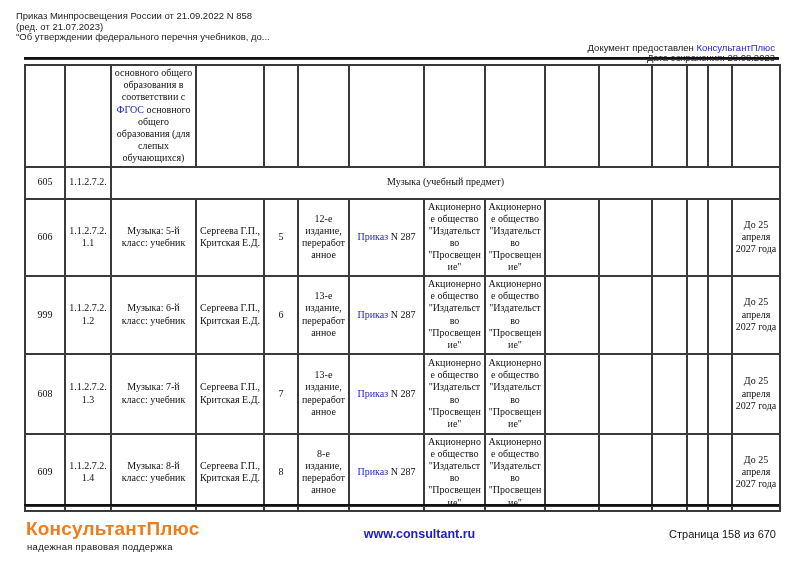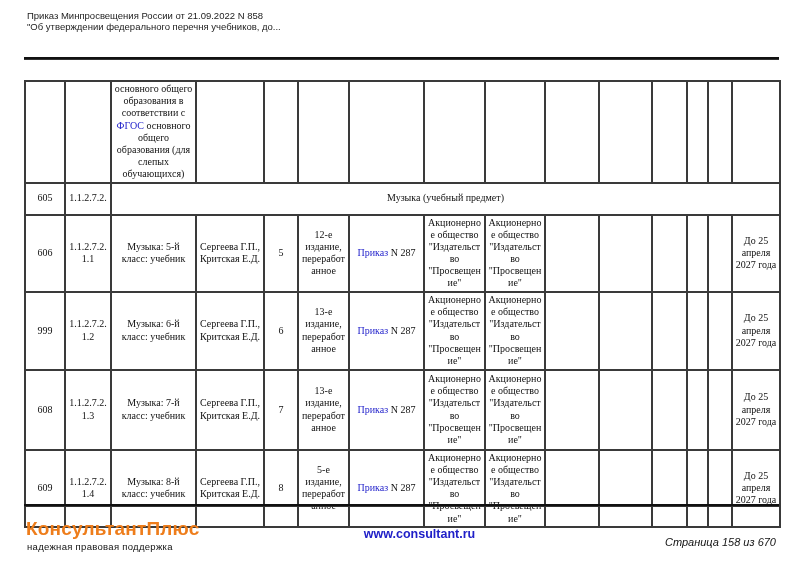--- a/index.html
+++ b/index.html
@@ -2,57 +2,62 @@
 <html><head>
 <meta charset="utf-8">
 <style>
   * { margin:0; padding:0; box-sizing:border-box; }
   html,body { background:#ffffff; }
   .page {
     position:relative; width:800px; height:566px; background:#fff;
     font-family:"Liberation Sans", sans-serif; color:#1a1a1a; overflow:hidden;
   }
   
-  .header { position:absolute; top:11px; left:27px; right:25px; display:flex; justify-content:space-between;flex-direction:column; }
+  .header { position:absolute; top:11px; left:16px; right:25px; display:flex; justify-content:space-between;flex-direction:column; }
   .doc-title { font-size:9.5px; line-height:10.5px; color:#222; }
   .provided { font-size:9.5px; line-height:10.5px; text-align:right; color:#222; }
   .link { color:#2626cc; text-decoration:none; cursor:pointer; }
   
   .rule { position:absolute; left:24px; width:755px; height:2px;
           border-top:2px solid #111; border-bottom:1px solid #333; }
   .rule-top { top:57px; }
   .rule-bottom { top:504px; }
   
-  table.fpu { position:absolute; top:80px; left:24px; width:755px;
+  table.fpu { position:absolute; top:64px; left:24px; width:755px;
     border-collapse:collapse; table-layout:fixed;
     font-family:"Liberation Serif", "DejaVu Serif", serif;
     font-size:10px; line-height:1.22; color:#111; }
   table.fpu td { border:2px solid #3a3a3a; text-align:center; vertical-align:middle;
     padding:1px 2px; overflow-wrap:anywhere; }
   td.codecell { text-align:left; word-break:break-all; vertical-align:middle; }
   td.leftcell { text-align:left; padding-left:6px;margin-top:20px; }
   
   .footer { position:absolute; top:518px; left:24px; right:24px; display:flex; }
   .f-left { width:40%; }
   .f-center { width:20%; text-align:right; }
   .f-right { width:40%; text-align:right; }
   .logo-title { font-size:19px; font-weight:bold; color:#ee7d1b; letter-spacing:0.2px; padding-left:2px; }
   .logo-sub { font-size:9.5px; font-weight:normal; color:#111; padding-left:3px; margin-top:1px; letter-spacing:0.3px; }
   .site { display:inline-block; margin-top:9px; font-size:12.5px; font-weight:bold; color:#2020c8; }
-  .pageno { display:inline-block; margin-top:18px; font-size:11px; color:#111;font-style:italic; }
+  .pageno { display:inline-block; margin-top:10px; font-size:11px; color:#111; }
 </style>
 </head>
 <body>
 
 <div class="page">
 
   <div class="header">
     <div class="doc-title">
       <div>Приказ Минпросвещения России от 21.09.2022 N 858</div>
+      <div>(ред. от 21.07.2023)</div>
       <div>"Об утверждении федерального перечня учебников, до...</div>
+    </div>
+    <div class="provided">
+      <div><span>Документ предоставлен</span> <span class="link">КонсультантПлюс</span></div>
+      <div>Дата сохранения: 28.08.2023</div>
     </div>
   </div>
 
   <div class="rule rule-top"></div>
 
   <table class="fpu">
     <colgroup>
       <col style="width:40px">
         <col style="width:46px">
         <col style="width:85px">
@@ -148,21 +153,21 @@
       <td></td>
       <td>До 25 апреля 2027 года</td>
     </tr>
 
     <tr style="height:69px">
       <td>609</td>
       <td class="codecell">1.1.2.7.2.1.4</td>
       <td>Музыка: 8-й класс: учебник</td>
       <td>Сергеева Г.П., Критская Е.Д.</td>
       <td>8</td>
-      <td>5-е издание, переработанное</td>
+      <td>8-е издание, переработанное</td>
       <td><span class="link">Приказ</span> <span>N 287</span></td>
       <td>Акционерное общество "Издательство "Просвещение"</td>
       <td>Акционерное общество "Издательство "Просвещение"</td>
       <td></td>
           <td></td>
       <td></td>
           <td></td>
       <td></td>
       <td>До 25 апреля 2027 года</td>
     </tr>

